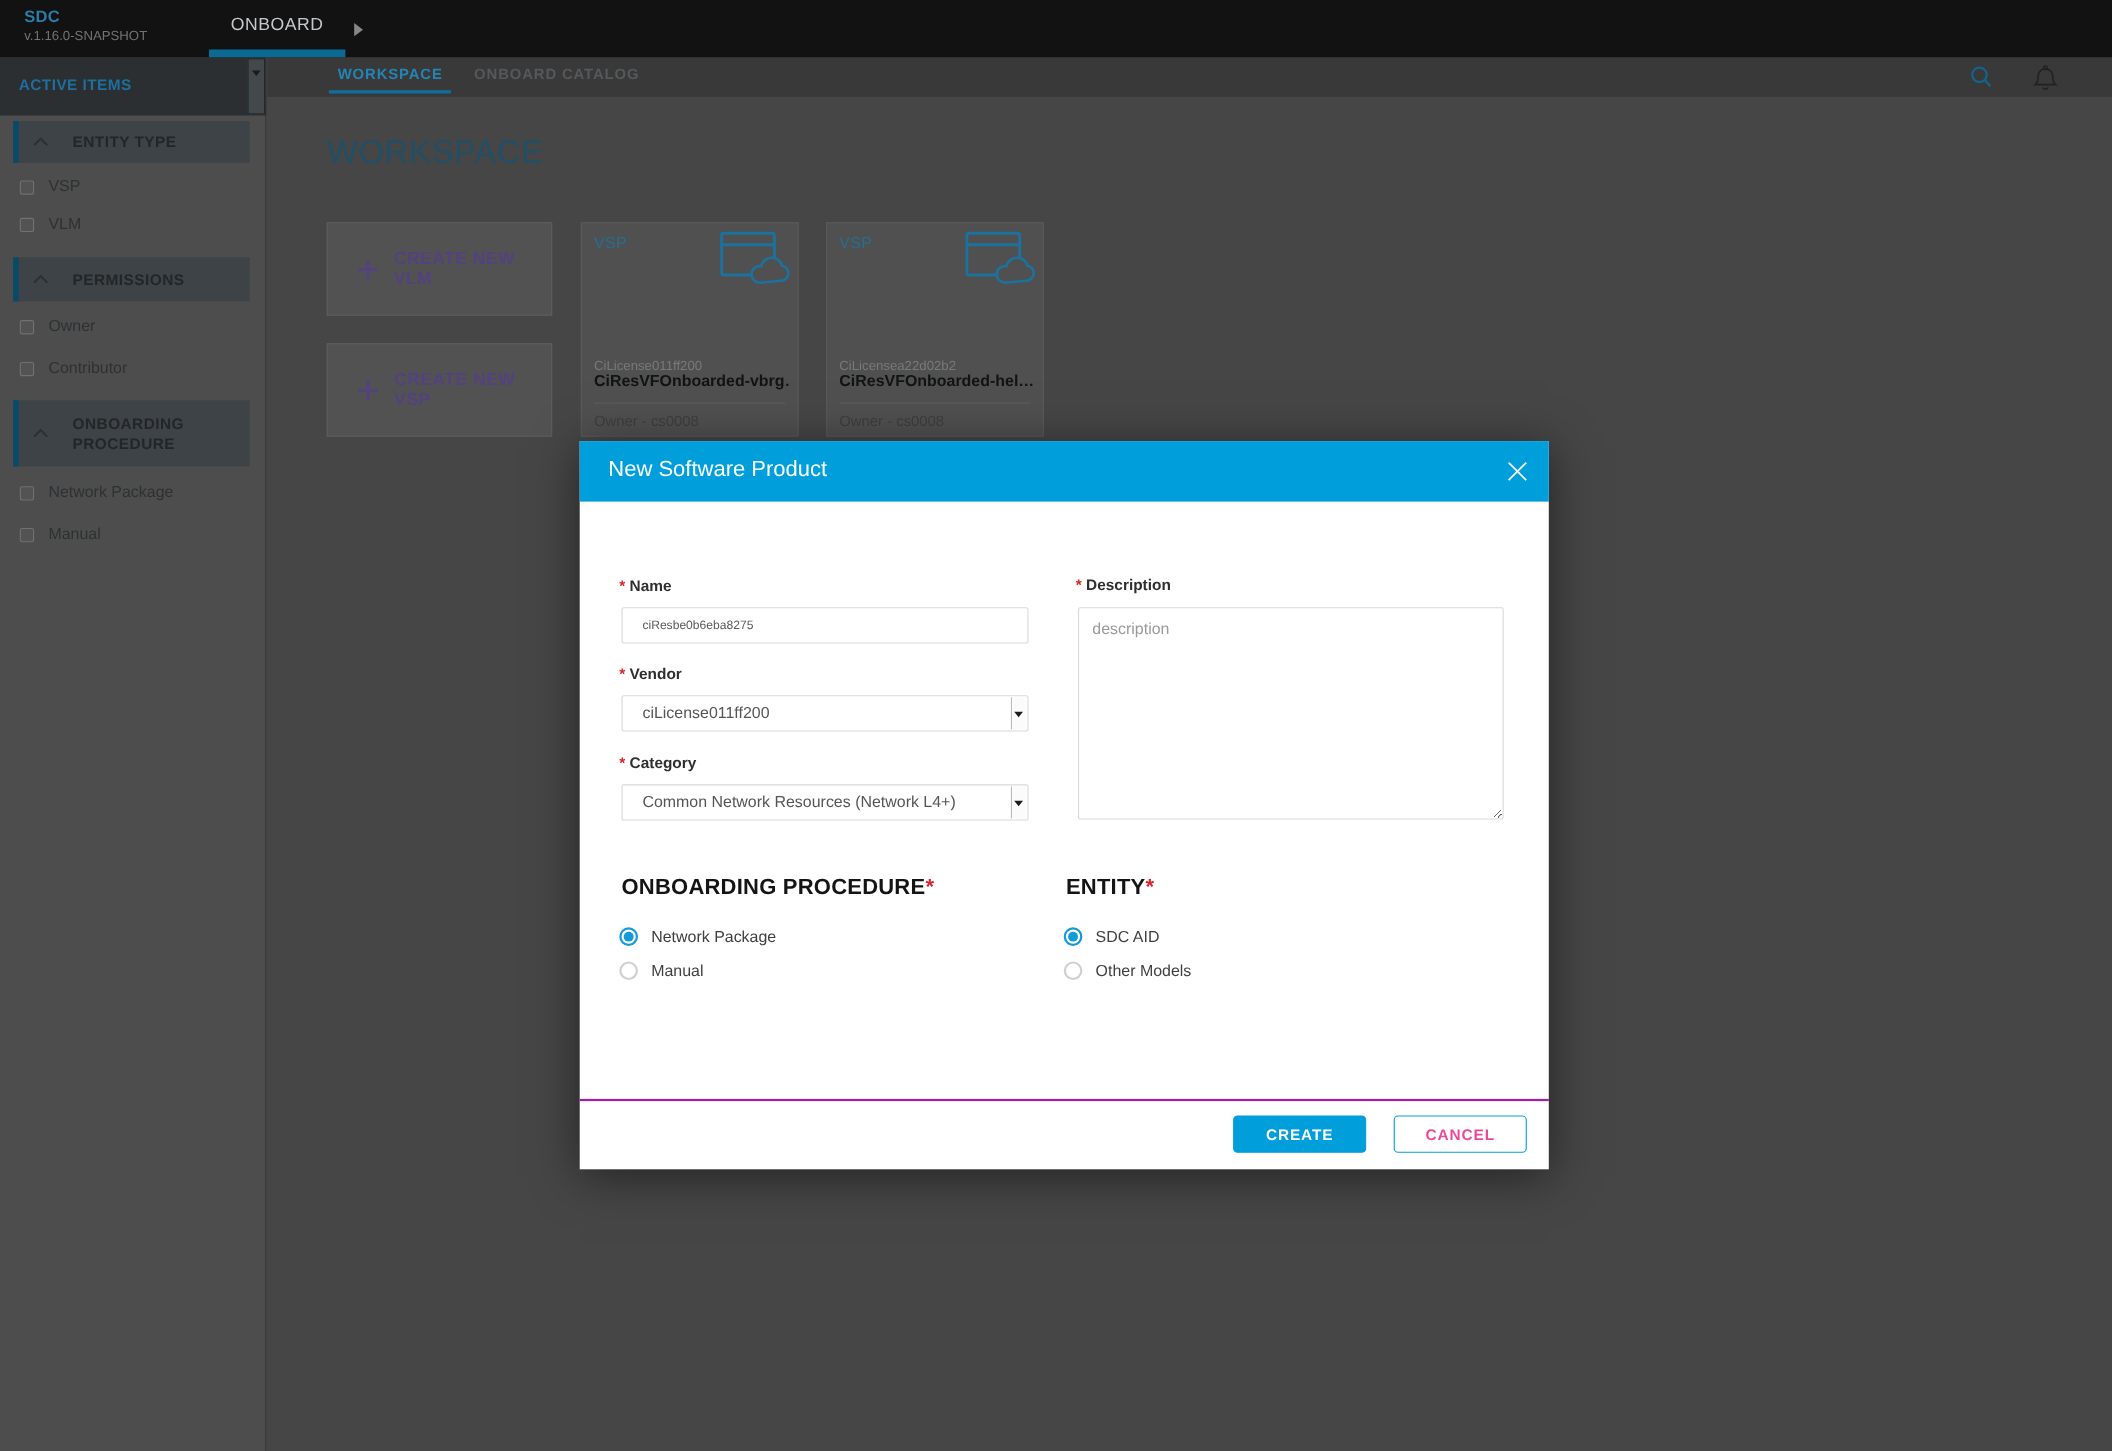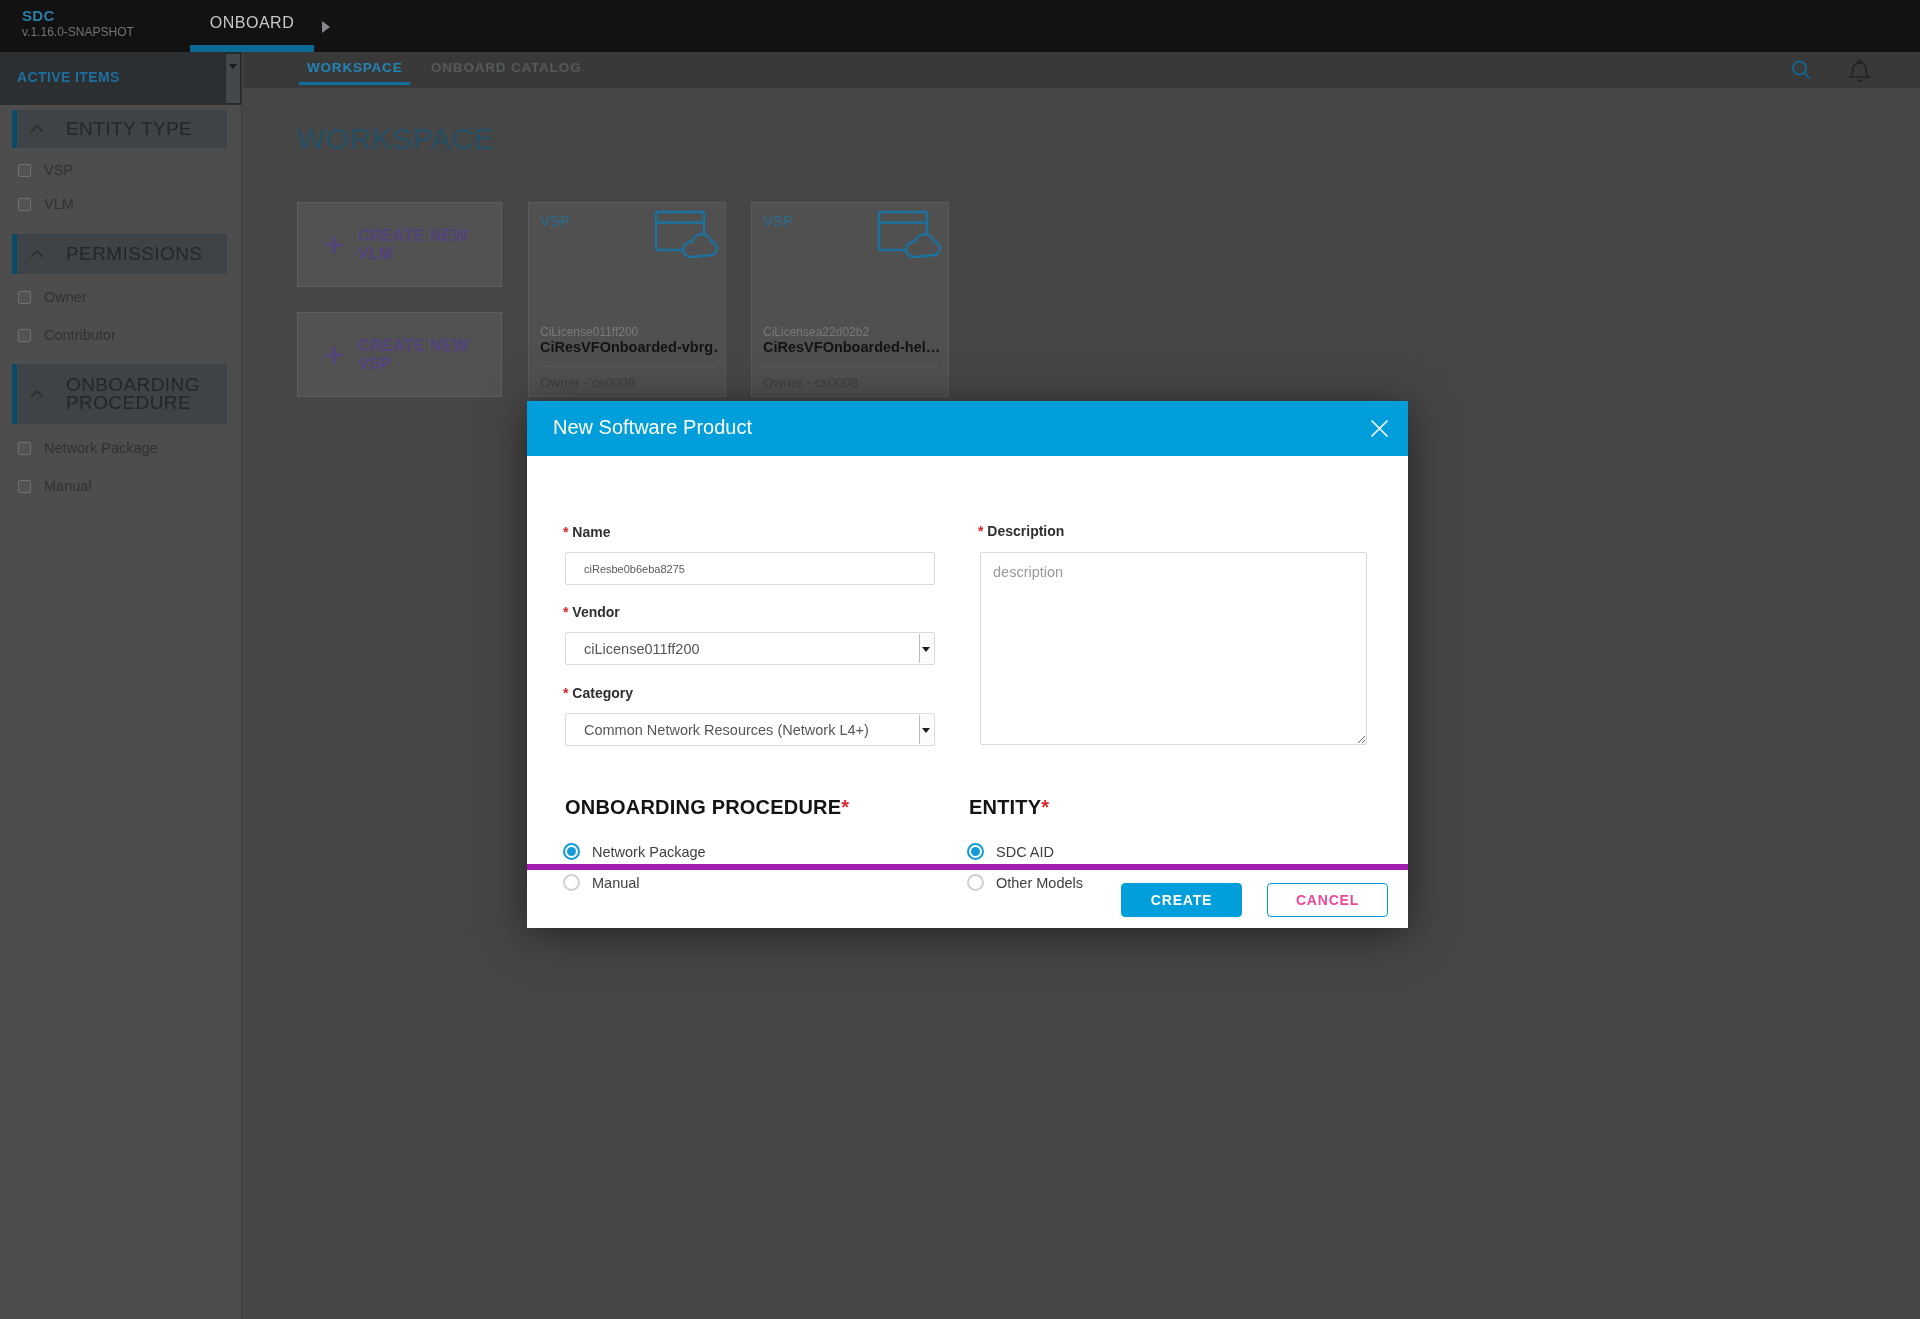--- a/index.html
+++ b/index.html
@@ -21,21 +21,21 @@
   
   .sidebar { position:absolute; left:0; top:52px; width:242px; bottom:0; background:#4d4d4d; border-right:1px solid #3a3a3a; z-index:1; }
   .side-select { position:absolute; left:0; top:0; width:242px; height:53px; background:#2c2f31; cursor:pointer; }
   .side-select .val { position:absolute; left:17px; top:17px; color:#1d6f9e; font-size:14px; font-weight:700; letter-spacing:.4px; }
   .side-select .arrowbox { position:absolute; right:1px; top:1px; width:16px; height:51px; background:#43484b; border:1px solid #26292c; }
   .side-select .tri { position:absolute; right:5px; top:12px; width:0; height:0;
     border-left:4px solid transparent; border-right:4px solid transparent; border-top:5px solid #191b1d; }
   .filter-head { position:absolute; left:12px; width:215px; background:#3e4347; border-left:5px solid #094a68;
     display:flex; align-items:center; cursor:pointer; }
   .filter-head .chev { margin-left:13px; display:flex; }
-  .filter-head .txt { margin-left:22px; color:#232629; font-size:19px; font-weight:400; letter-spacing:.4px; line-height:18px; }
+  .filter-head .txt { margin-left:22px; color:#232629; font-size:14px; font-weight:700; letter-spacing:.4px; line-height:18px; }
   .filter-item { position:absolute; left:18px; display:flex; align-items:center; cursor:pointer; }
   .cbox { width:13px; height:13px; border:1px solid #6f7172; border-radius:2px; background:#535353; }
   .filter-item .txt { margin-left:13px; color:#2e3133; font-size:14.5px; }
 
   
   .content { position:absolute; left:243px; top:52px; right:0; bottom:0; background:#464646; }
   .tabstrip { position:absolute; left:0; top:0; right:0; height:36px; background:#393939; }
   .tab { position:absolute; top:0; height:36px; cursor:pointer; }
   .tab .lbl { font-size:13.5px; font-weight:700; letter-spacing:.8px; line-height:32px; }
   .tab.active .lbl { color:#2285b5; }
@@ -54,21 +54,21 @@
   .vsp-card .cicon { position:absolute; right:6px; top:6px; }
   .vsp-card .vendor { position:absolute; left:11px; top:122px; right:8px; color:#77797a; font-size:12px;
     white-space:nowrap; overflow:hidden; }
   .vsp-card .name { position:absolute; left:11px; top:136px; right:8px; color:#111314; font-size:14.5px; font-weight:700;
     white-space:nowrap; overflow:hidden; }
   .vsp-card .divider { position:absolute; left:11px; right:11px; top:163px; height:1px; background:#5c5c5d; }
   .vsp-card .owner { position:absolute; left:11px; top:172px; color:#3c3e3f; font-size:13.5px; }
 
   
   .backdrop { position:absolute; left:0; top:0; width:1920px; height:1319px; z-index:5; }
-  .modal { position:absolute; left:527px; top:401px; width:881px; height:527px; background:#ffffff; z-index:6;
+  .modal { position:absolute; left:527px; top:401px; width:881px; height:662px; background:#ffffff; z-index:6;
     box-shadow:0 6px 40px rgba(0,0,0,.5); }
   .modal-head { position:absolute; left:0; top:0; right:0; height:55px; background:#009fdb; }
   .modal-head .title { position:absolute; left:26px; top:15px; color:#ffffff; font-size:20px; }
   .modal-close { position:absolute; right:18px; top:16px; width:22px; height:22px; cursor:pointer; display:flex; align-items:center; justify-content:center; }
 
   .modal-body { position:absolute; left:0; top:55px; right:0; height:408px; }
   .f-label { position:absolute; font-size:14px; font-weight:700; color:#2f2f2f; }
   .req { color:#d9252b; font-weight:700; }
   .t-input { position:absolute; width:370px; height:33px; border:1px solid #d9d9d9; border-radius:2px;
     padding:0 0 0 18px; font-family:"Liberation Sans",sans-serif; font-size:11px; color:#5a5a5a; background:#fff; outline:none; }
@@ -82,21 +82,21 @@
   .t-area::placeholder { color:#9a9a9a; }
 
   .sec-head { position:absolute; font-size:20px; font-weight:700; color:#141414; letter-spacing:.2px; }
   .sec-head .req { font-size:20px; }
   .radio-row { position:absolute; display:flex; align-items:center; cursor:pointer; }
   .radio { width:17px; height:17px; border-radius:50%; border:2px solid #cfd0d1; position:relative; background:#fff; }
   .radio.sel-on { border-color:#129bd8; }
   .radio.sel-on::after { content:""; position:absolute; left:2px; top:2px; width:9px; height:9px; border-radius:50%; background:#129bd8; }
   .radio-row .txt { margin-left:12px; font-size:14.5px; color:#3f3f3f; }
 
-  .modal-foot { position:absolute; left:0; bottom:0; right:0; height:64px; border-top:6px solid #a21caf; }
+  .modal-foot { position:absolute; left:0; bottom:0; right:0; height:64px; border-top:2px solid #a21caf; }
   .btn { position:absolute; top:13px; height:34px; width:121px; border-radius:4px; font-family:"Liberation Sans",sans-serif;
     font-size:14px; font-weight:600; letter-spacing:.8px; cursor:pointer; }
   .btn.primary { background:#009fdb; border:1px solid #009fdb; color:#ffffff; }
   .btn.secondary { background:#ffffff; border:1px solid #009fdb; color:#ec4899; }
 </style>
 </head>
 <body>
 
 <div id="canvas">
 

